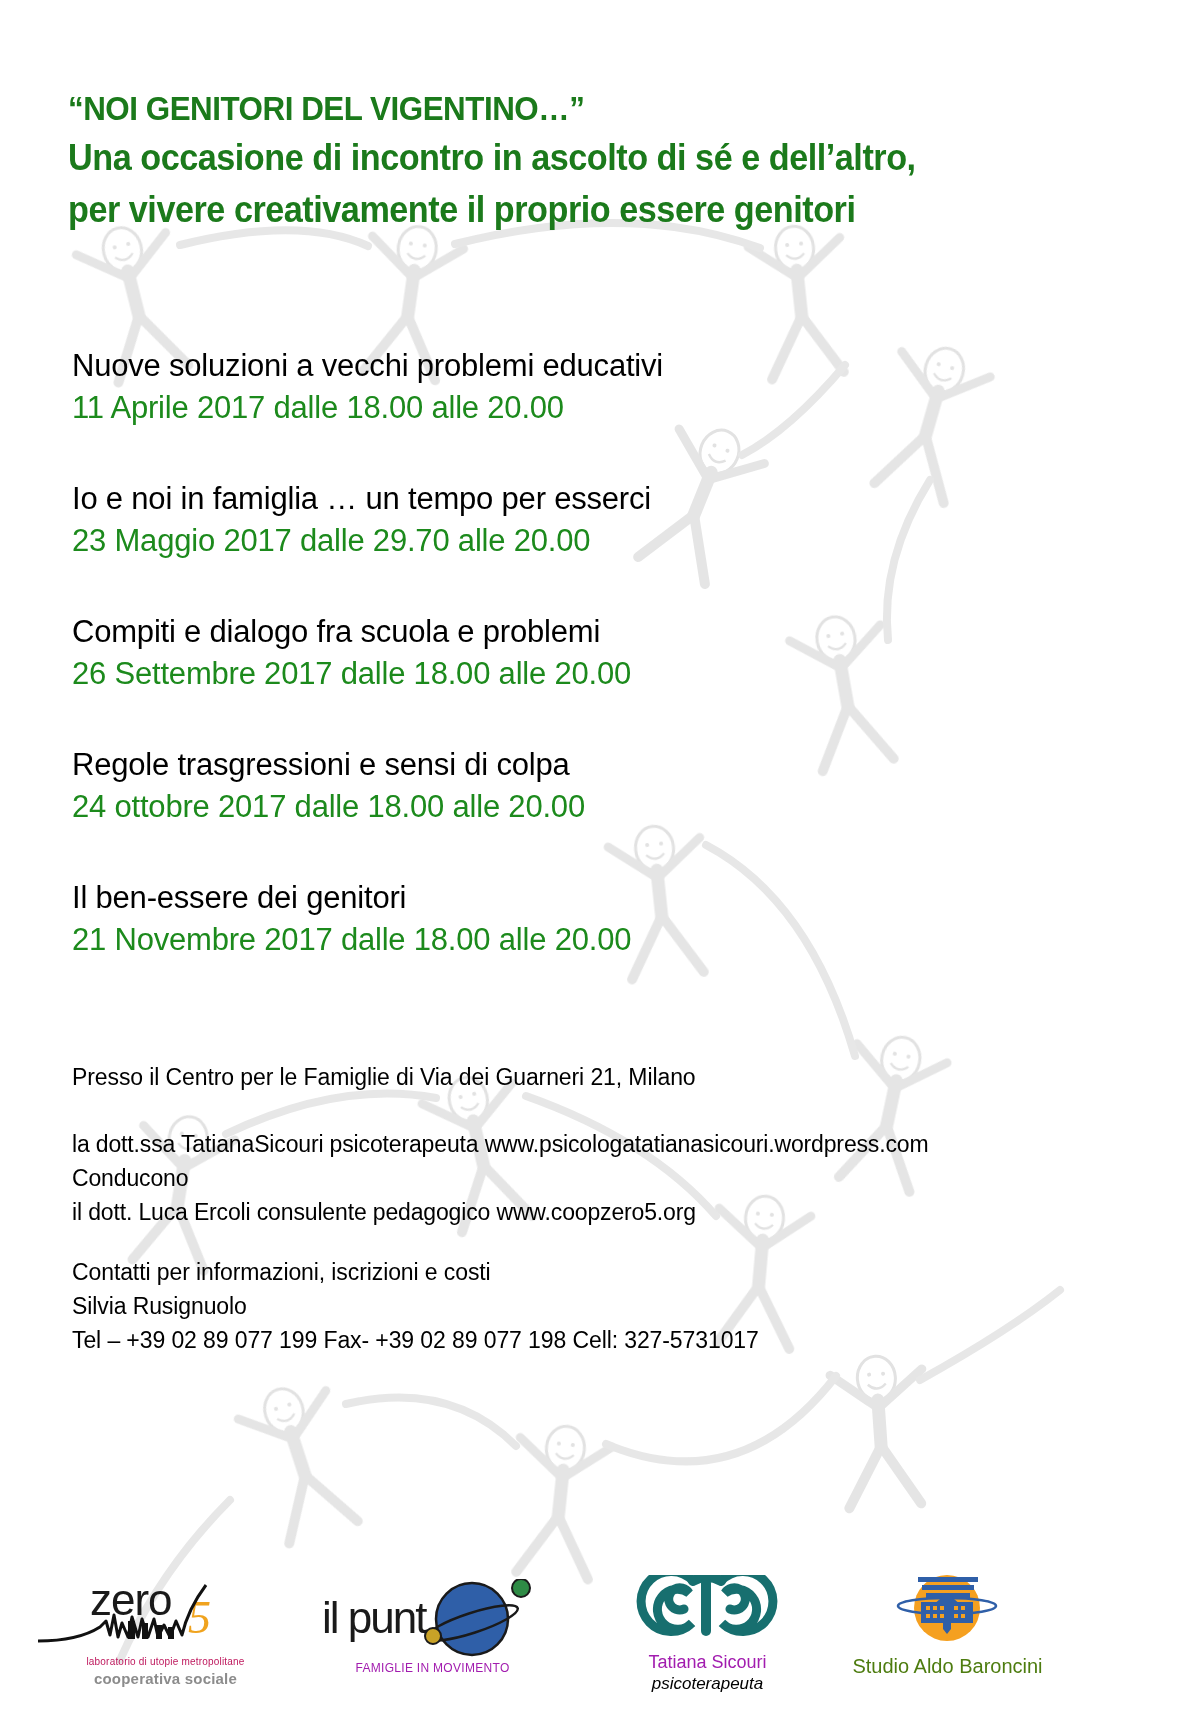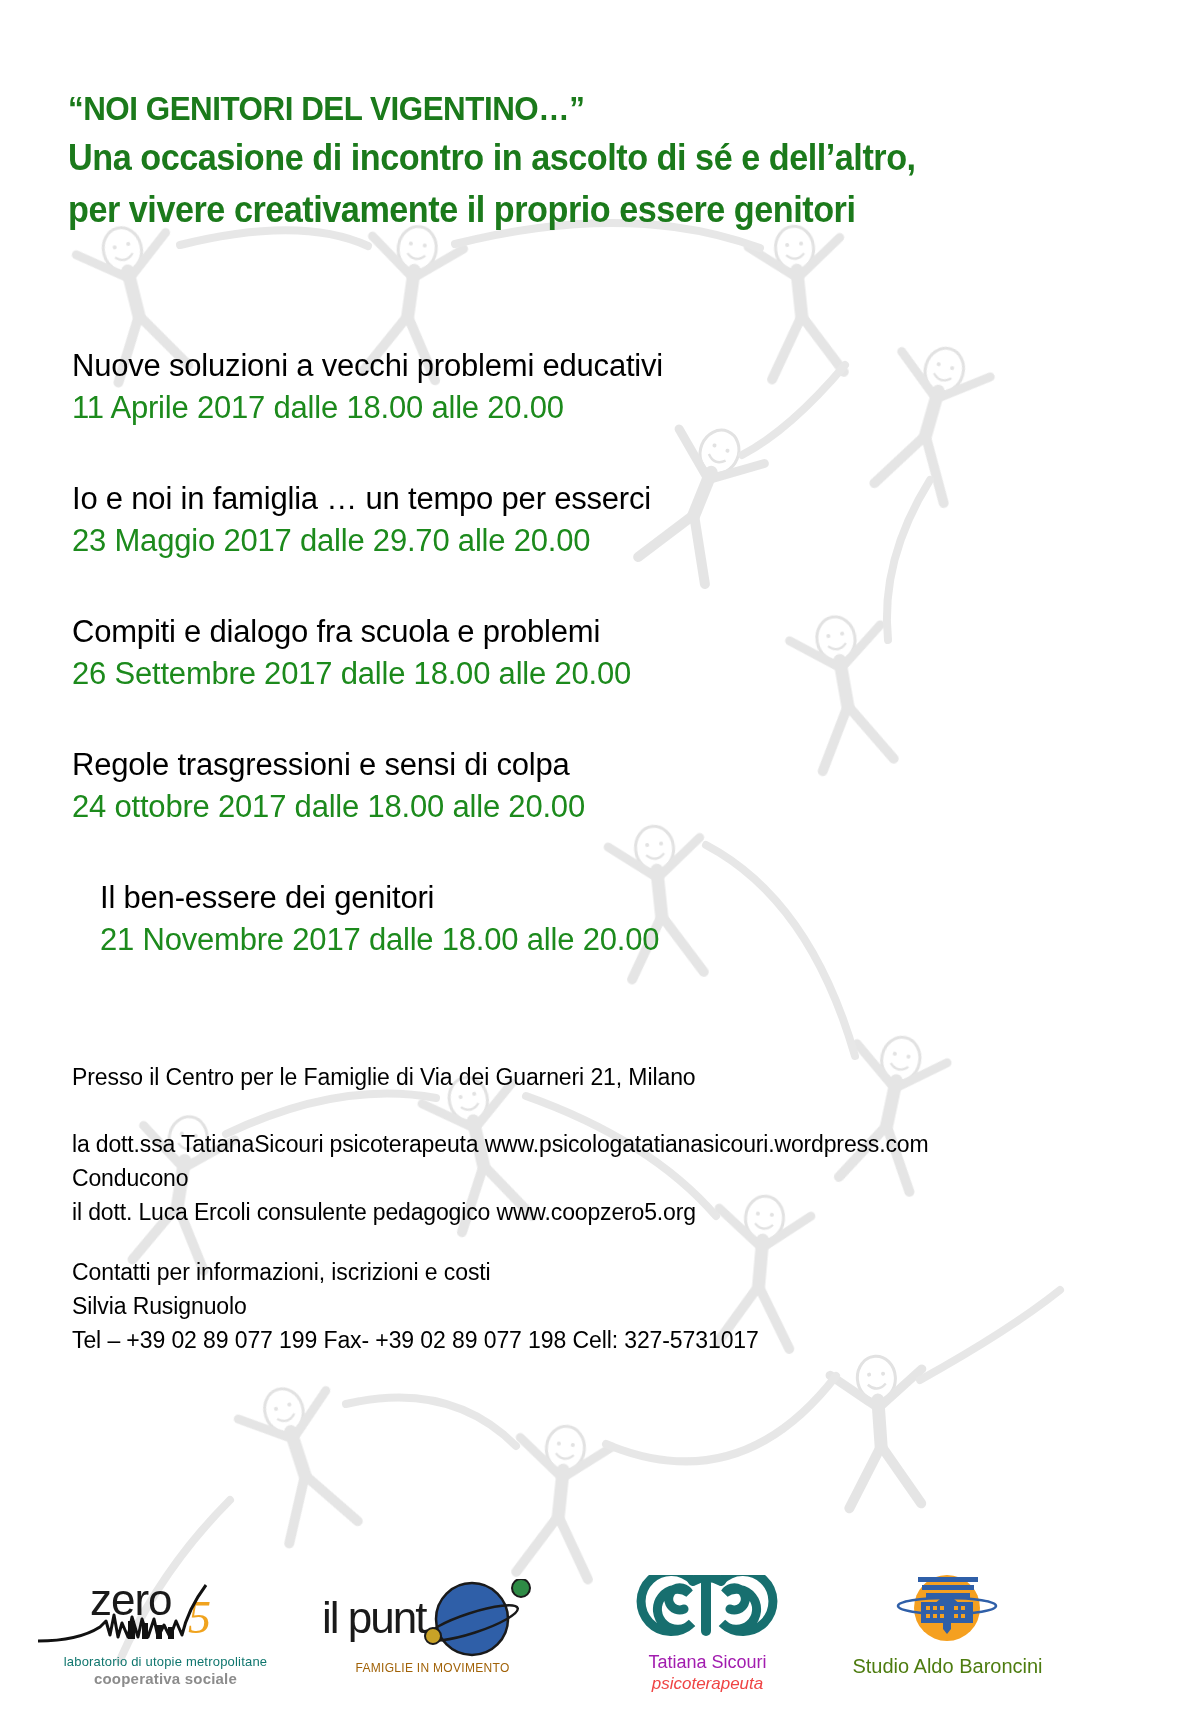--- a/index.html
+++ b/index.html
@@ -62,21 +62,21 @@
 
   .events {
     position: absolute;
     left: 72px;
     top: 345px;
     width: 1000px;
   }
   .event {
     margin-bottom: 49px;
   }
-  .event:last-child { margin-bottom: 0; margin-left: 28px; }
+  .event:last-child { margin-bottom: 0; }
   .event-title {
     font-size: 31px;
     line-height: 42px;
     color: #000000;
     font-weight: normal;
     letter-spacing: -0.2px;
     white-space: nowrap;
   }
   .event-date {
     font-size: 31px;
@@ -134,47 +134,47 @@
   .logo {
     position: absolute;
     text-align: center;
   }
   .logo-zero5  { left: 38px;  top: 0px;  width: 255px; }
   .logo-punto  { left: 320px; top: 4px;  width: 225px; }
   .logo-sicouri{ left: 600px; top: 0px;  width: 215px; }
   .logo-studio { left: 830px; top: 0px;  width: 235px; }
 
   .logo-caption-1 {
-    font-size: 13px;
-    color: #0f766e;
+    font-size: 10px;
+    color: #be185d;
     letter-spacing: 0.2px;
     line-height: 17px;
   }
   .logo-caption-2 {
     font-size: 15px;
     color: #8c8c8c;
     letter-spacing: 0.2px;
     line-height: 17px;
     font-weight: bold;
   }
   .logo-caption-punto {
     font-size: 12px;
-    color: #a16207;
+    color: #a21caf;
     letter-spacing: 0.3px;
     line-height: 15px;
     margin-top: -8px;
   }
   .logo-caption-name {
     font-size: 18px;
     color: #a21caf;
     line-height: 22px;
   }
   .logo-caption-role {
     font-size: 17px;
-    color: #ef4444;
+    color: #000000;
     font-style: italic;
     line-height: 21px;
   }
   .logo-caption-studio {
     font-size: 20px;
     color: #4d7c0f;
     line-height: 22px;
     margin-top: 4px;
   }
 </style>

